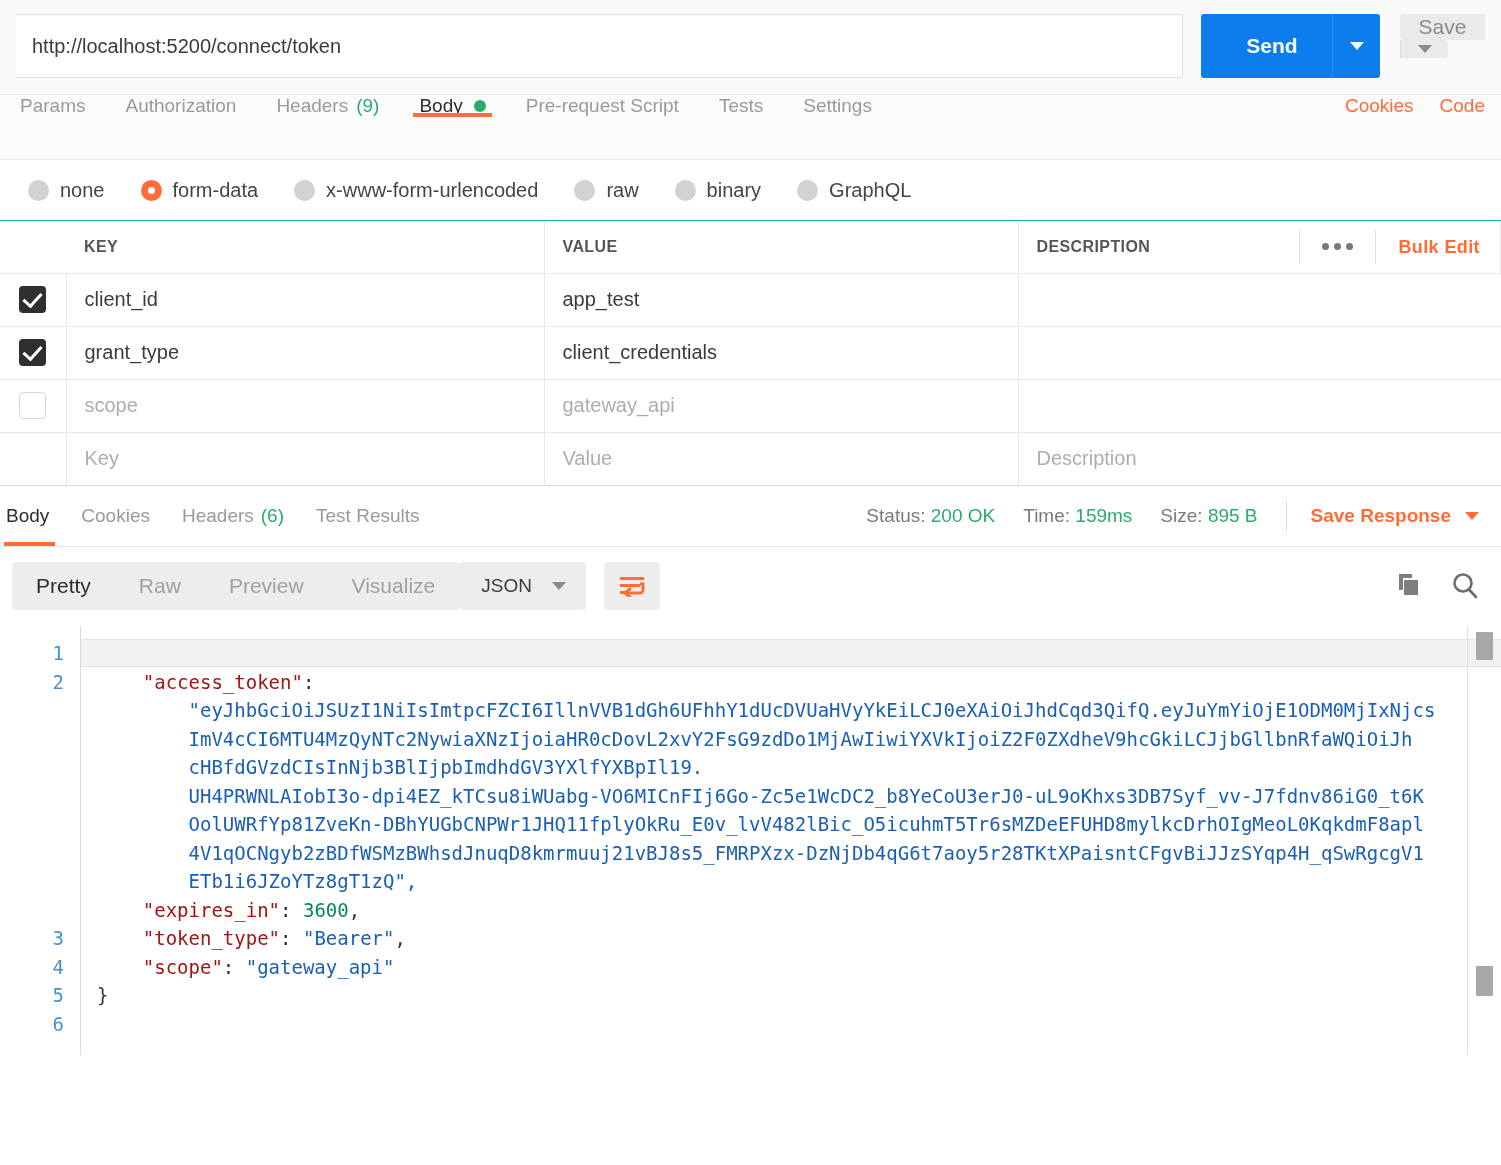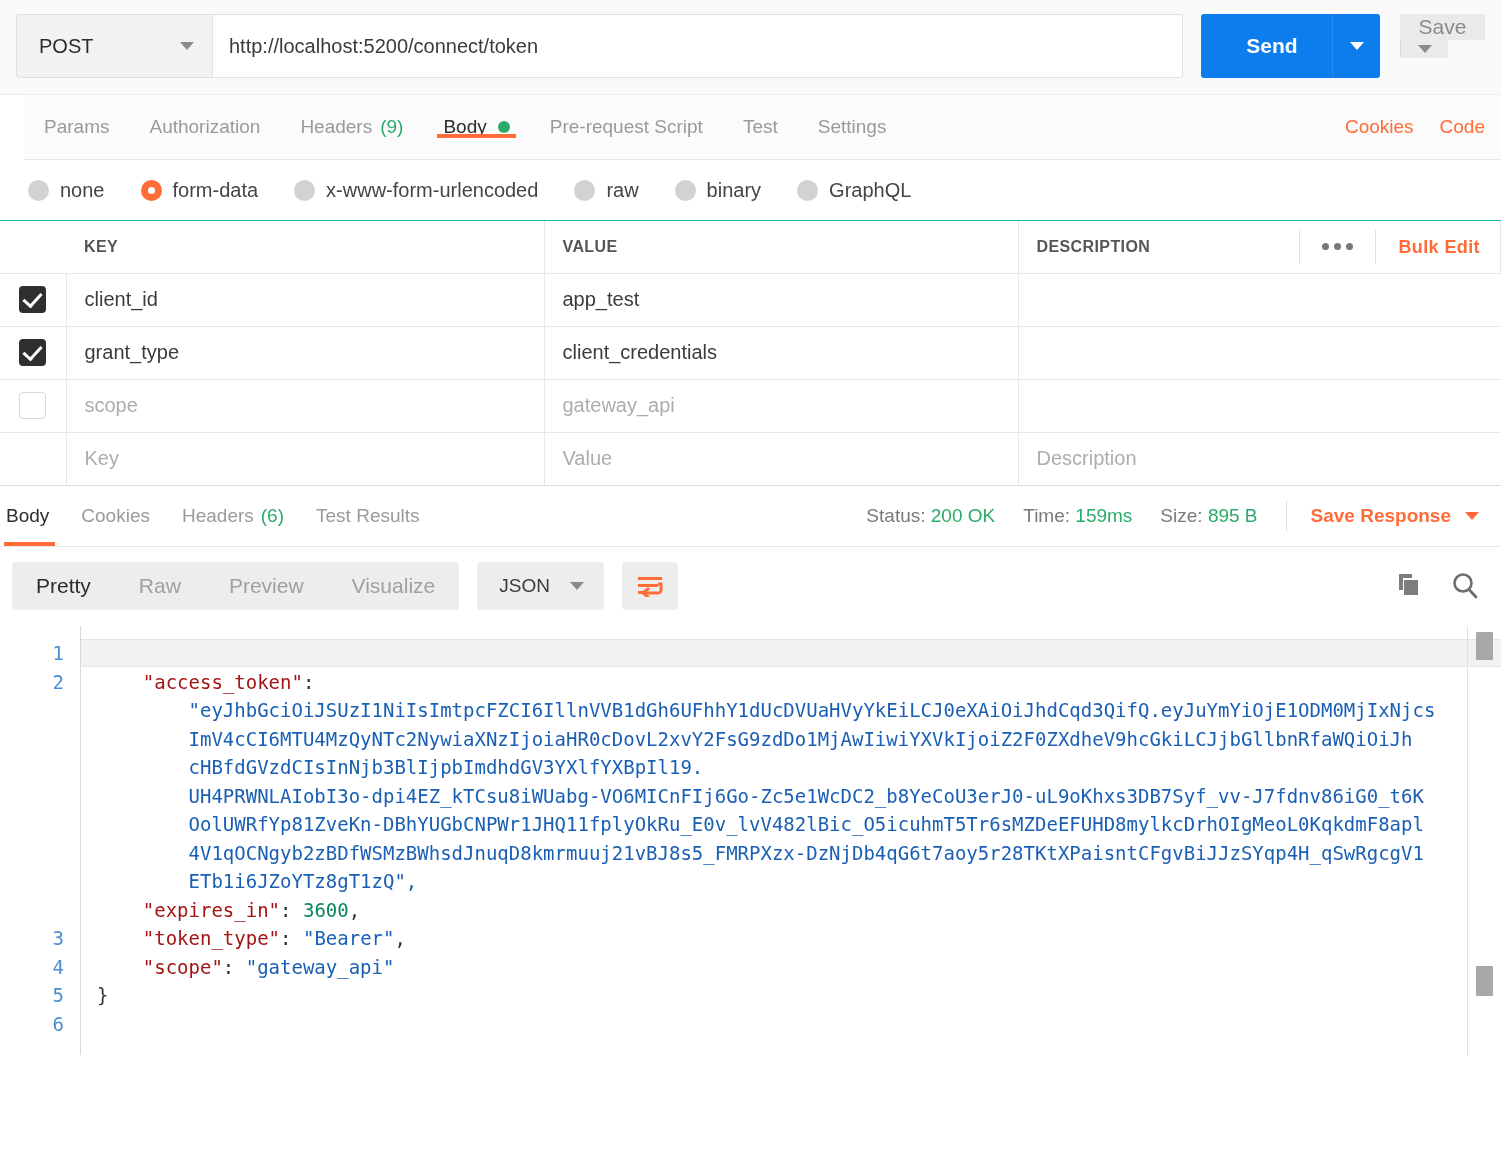--- a/index.html
+++ b/index.html
@@ -101,24 +101,23 @@
     border-radius: 0 3px 3px 0;
     display: flex; align-items: center; justify-content: center;
     cursor: pointer;
   }
 
   
   .req-tabs {
     height: 65px;
     background: #fbfbfb;
     display: flex;
-    align-items: center;
+    align-items: flex-start;
     border-bottom: 1px solid #e8e8e8;
     padding: 0 16px 0 0;
-    margin-left: 24px;
   }
   .tab {
     display: flex;
     align-items: center;
     padding: 0 20px;
     font-size: 19px;
     color: #9a9a9a;
     cursor: pointer;
     position: relative;
     white-space: nowrap;
@@ -270,21 +269,21 @@
     height: 48px; align-items: stretch; overflow: hidden;
   }
   .seg {
     display: flex; align-items: center; padding: 0 24px;
     font-size: 21px; color: #a0a0a0; cursor: pointer;
   }
   .seg.active { color: #2c2c2c; }
   .fmt-select {
     background: #ededed; border-radius: 4px; height: 48px;
     display: flex; align-items: center; gap: 20px;
-    padding: 0 20px 0 22px; margin-left: 18px;
+    padding: 0 20px 0 22px; 
     font-size: 19px; color: #3b3b3b; cursor: pointer;
   }
   .wrap-btn {
     background: #ededed; border-radius: 4px; height: 48px; width: 56px;
     margin-left: 18px; display: flex; align-items: center; justify-content: center;
     cursor: pointer;
   }
   .toolbar-right { margin-left: auto; display: flex; align-items: center; gap: 26px; }
   .icon-btn { cursor: pointer; display: flex; align-items: center; }
 
@@ -342,24 +341,20 @@
   .vscroll-thumb-bot {
     position: absolute; top: 340px; right: 8px; width: 17px; height: 30px;
     background: #a8a8a8; border-radius: 1px; cursor: pointer;
   }
 </style>
 </head>
 <body>
 
 <div class="request-bar">
   <div class="method-url">
-    <div class="method-select">
-      <span>POST</span>
-      <span class="caret-dn"></span>
-    </div>
     <input class="url-input" value="http://localhost:5200/connect/token" placeholder="Enter request URL" style="">
   </div>
   <div class="send-group">
     <button class="send-btn">Send</button>
     <div class="send-caret">
       <span class="caret-dn"></span>
     </div>
   </div>
   <div class="save-group">
     <button class="save-btn">Save</button>
@@ -381,21 +376,21 @@
     <span class="count">(9)</span>
   </div>
   <div class="tab active">
     <span>Body</span>
     <span class="dot"></span>
   </div>
   <div class="tab">
     <span>Pre-request Script</span>
   </div>
   <div class="tab">
-    <span>Test</span>
+    <span>Tests</span>
   </div>
   <div class="tab">
     <span>Settings</span>
   </div>
   <div class="tabs-right">
     <span class="link-orange">Cookies</span>
     <span class="link-orange">Code</span>
   </div>
 </div>
 

